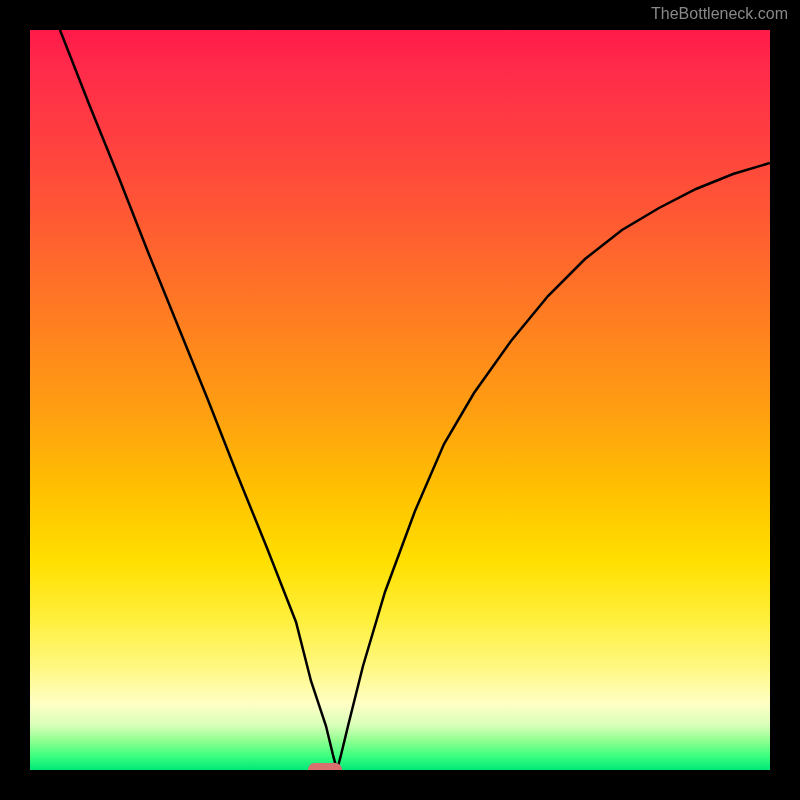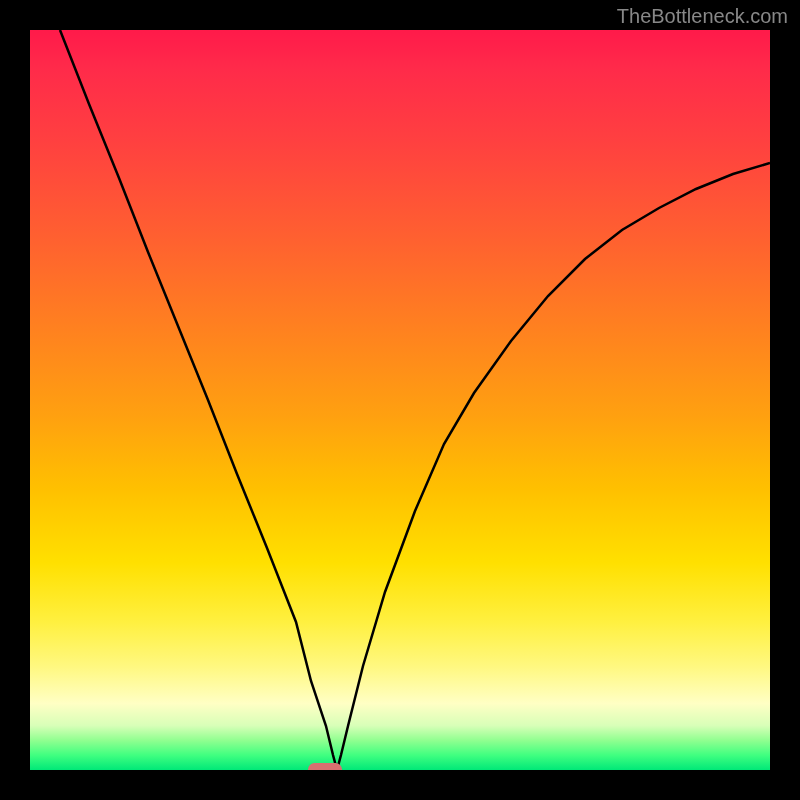--- a/index.html
+++ b/index.html
@@ -47,21 +47,21 @@
       #90ff90 96%,
       #40ff80 98%,
       #00e878 100%
     );
   }
   .watermark {
     position: absolute;
     top: 5px;
     right: 12px;
     color: #888;
-    font-size: 20px;
+    font-size: 16px;
     font-weight: 500;
     z-index: 10;
   }
   .curve-svg {
     position: absolute;
     top: 0;
     left: 0;
     width: 100%;
     height: 100%;
   }

